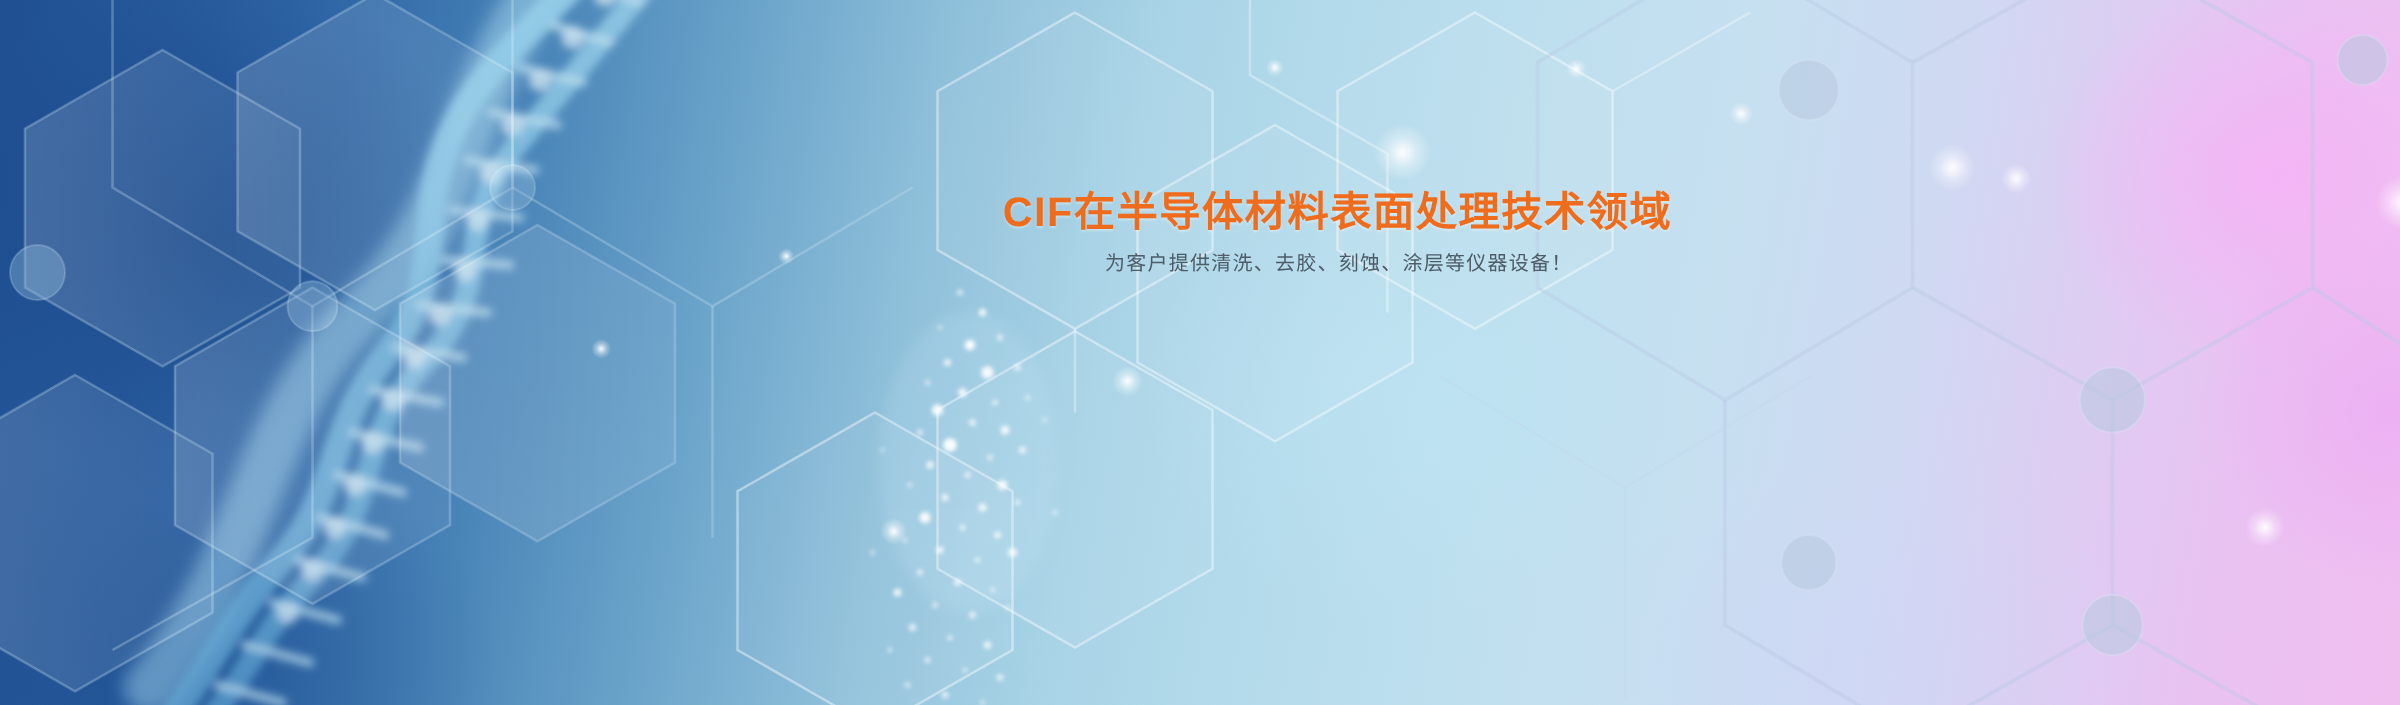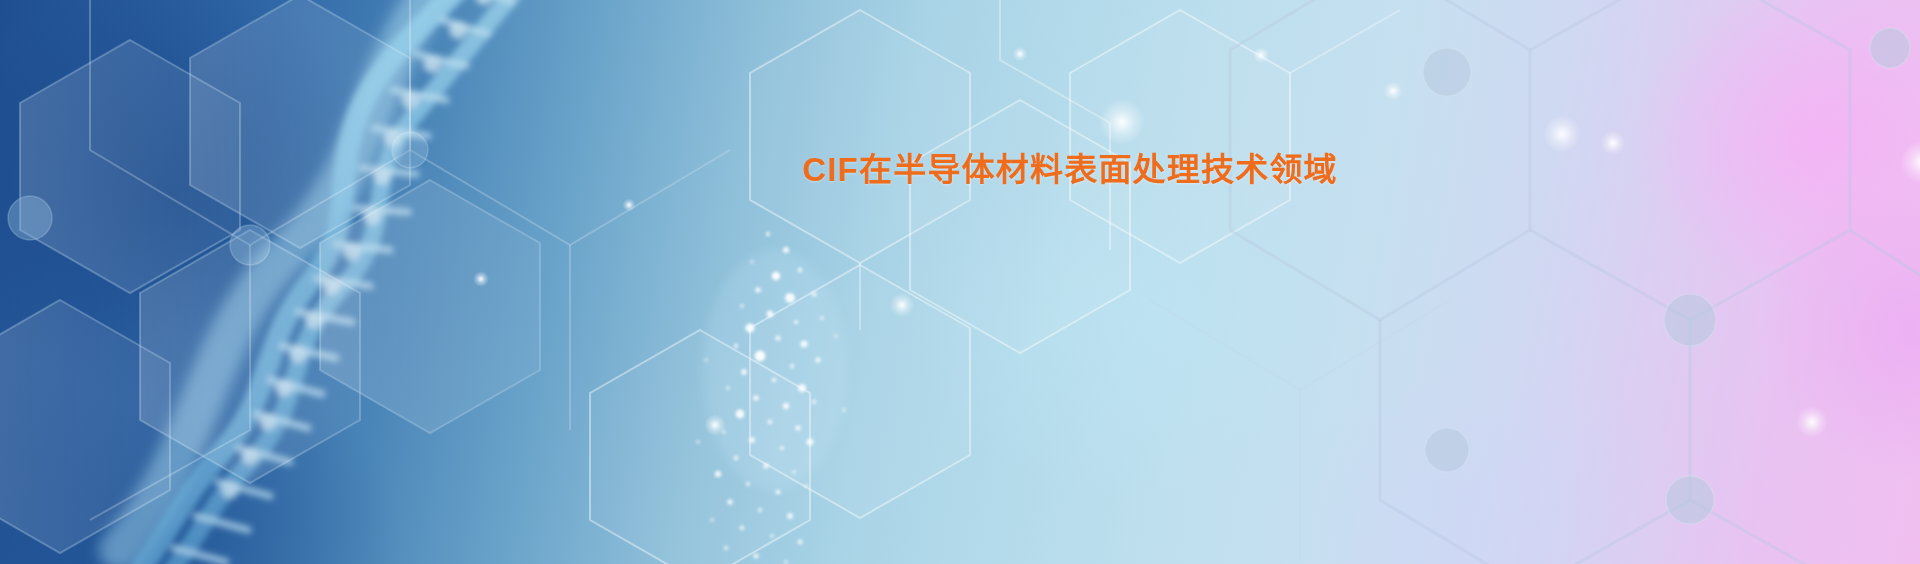--- a/index.html
+++ b/index.html
@@ -323,15 +323,16 @@
   <div class="flare" style="left:885px;top:288px;width:34px;height:34px;"></div>
   <div class="flare" style="left:700px;top:410px;width:30px;height:30px;"></div>
   <div class="flare" style="left:620px;top:196px;width:18px;height:18px;"></div>
   <div class="flare" style="left:1250px;top:44px;width:22px;height:22px;"></div>
   <div class="flare" style="left:1010px;top:44px;width:20px;height:20px;"></div>
   <div class="flare" style="left:1790px;top:400px;width:44px;height:44px;"></div>
   <div class="flare" style="left:470px;top:268px;width:22px;height:22px;"></div>
 
   <div class="copy">
     <div class="headline">CIF在半导体材料表面处理技术领域</div>
+    <div class="subline">为客户提供清洗、去胶、刻蚀、涂层等仪器设备！</div>
   </div>
 
 </div>
 
 </body></html>

